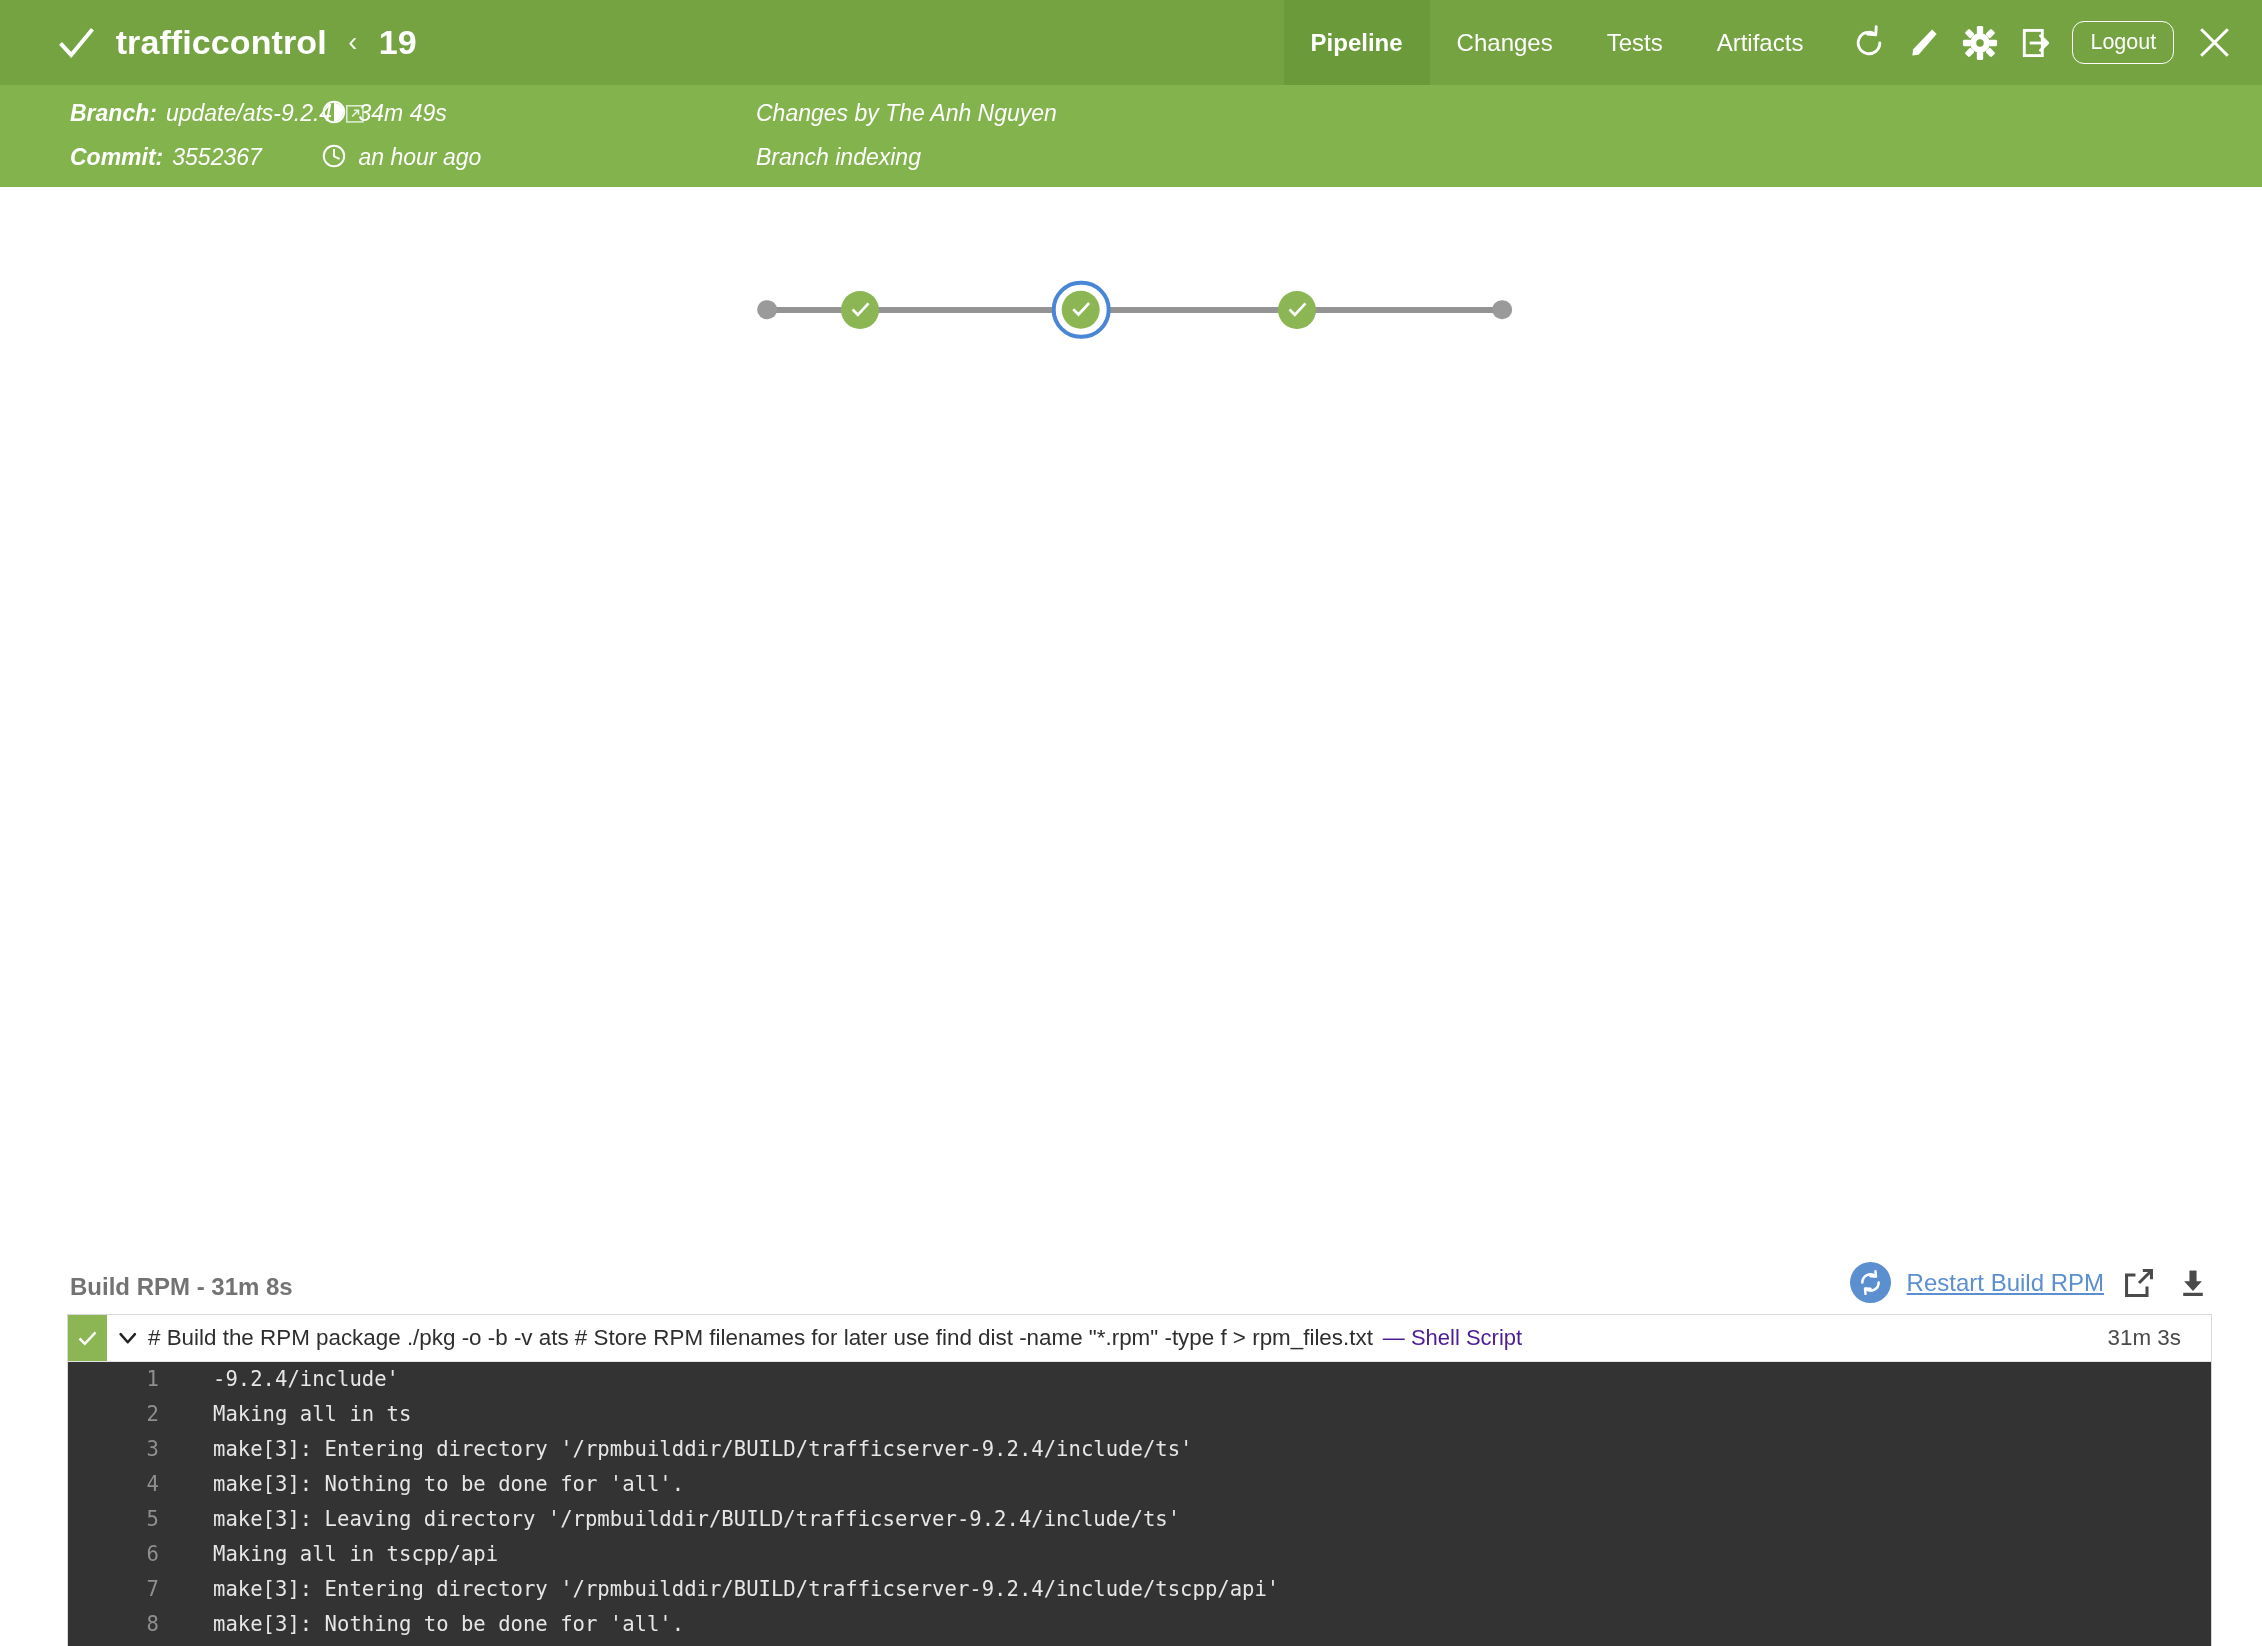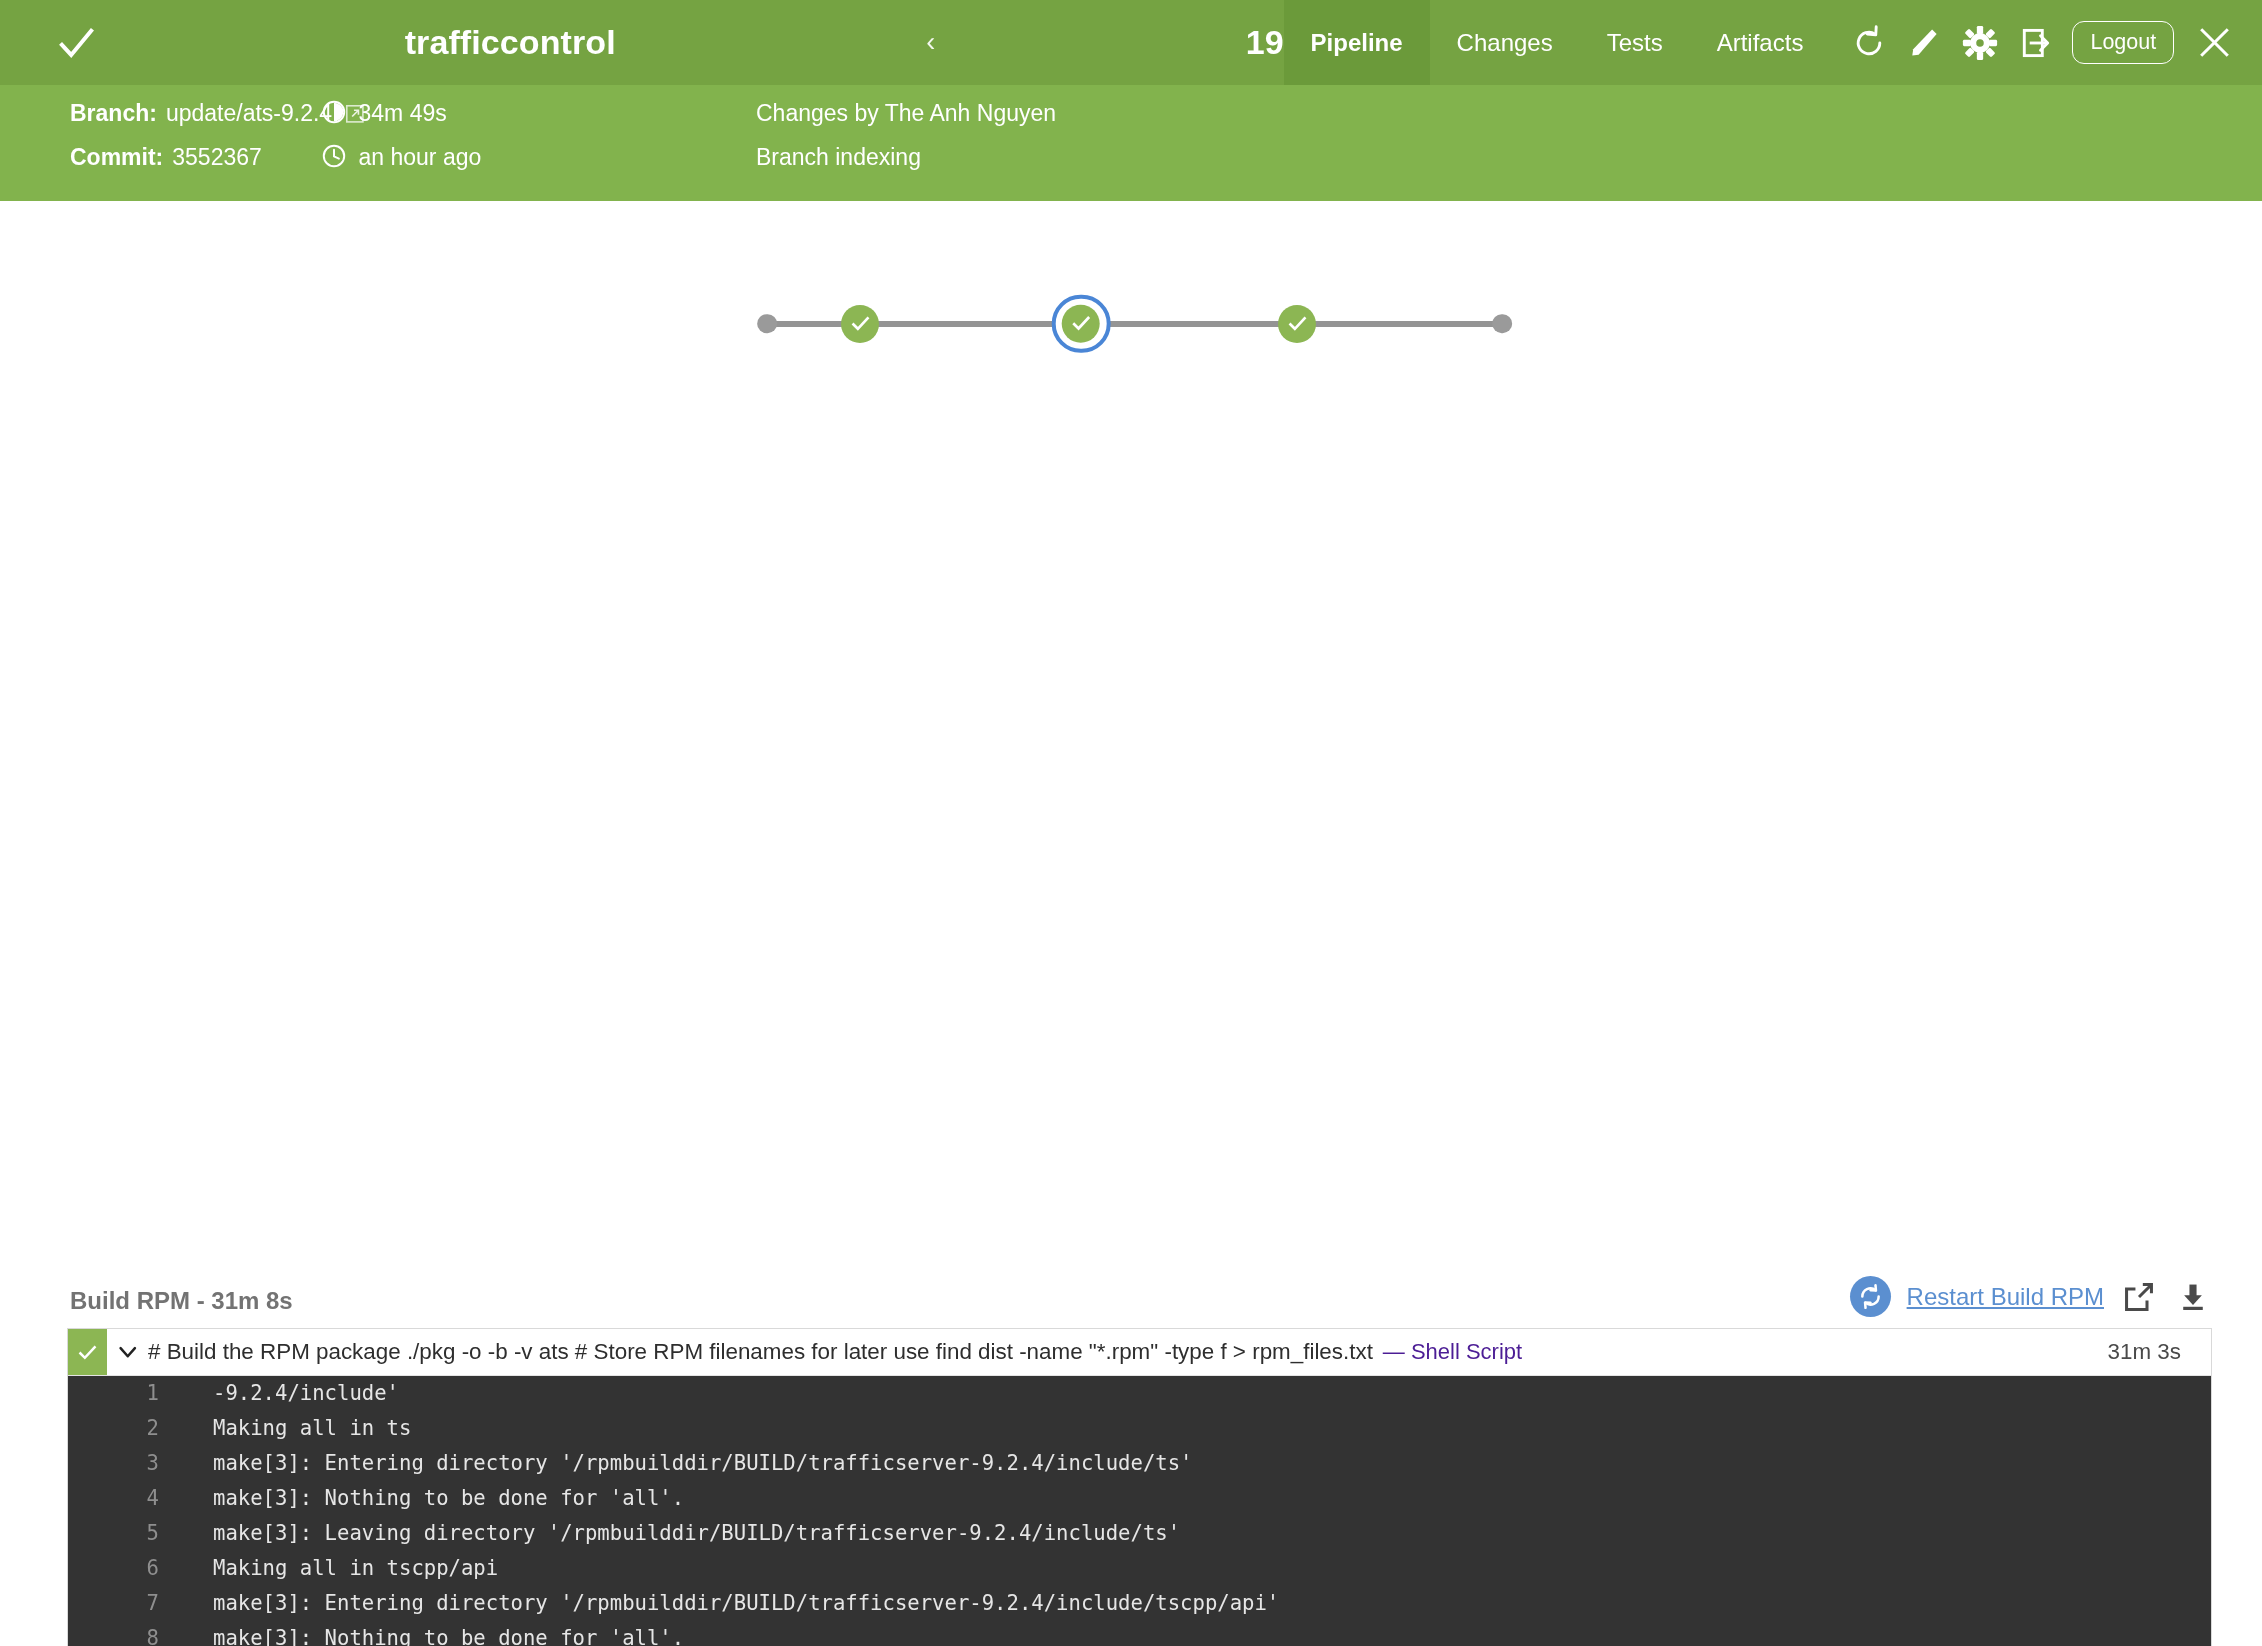--- a/index.html
+++ b/index.html
@@ -18,21 +18,20 @@
     display: flex;
     align-items: stretch;
     color: #ffffff;
   }
   .topbar-left {
     display: flex;
     align-items: center;
     padding-left: 57px;
     gap: 19.7px;
     flex: 1 1 auto;
-    justify-content: space-between;
   }
   .result-check {
     width: 39px; height: 39px;
     position: relative;
     flex: 0 0 auto;
   }
   .result-check svg { display: block; }
   .proj-title {
     font-size: 34px;
     font-weight: bold;
@@ -91,24 +90,25 @@
     background: transparent;
     cursor: pointer;
     font-family: "Liberation Sans", sans-serif;
     white-space: nowrap;
   }
 
   
   .metabar {
     background: #82b34d;
     color: #ffffff;
-    height: 116px;
+    height: 102px;
     padding: 12.5px 0 0 0;
     display: block;
     position: relative;
+    font-style: italic;
   }
   .metarow {
     display: flex;
     align-items: center;
     height: 32px;
     margin-bottom: 11.6px;
   }
   .meta-col-1 { width: 322px; padding-left: 70px; display: flex; align-items: center; gap: 9px;}
   .meta-col-2 { width: 434px; display: flex; align-items: center; gap: 12.5px;}
   .meta-col-3 { display: flex; align-items: center; }

